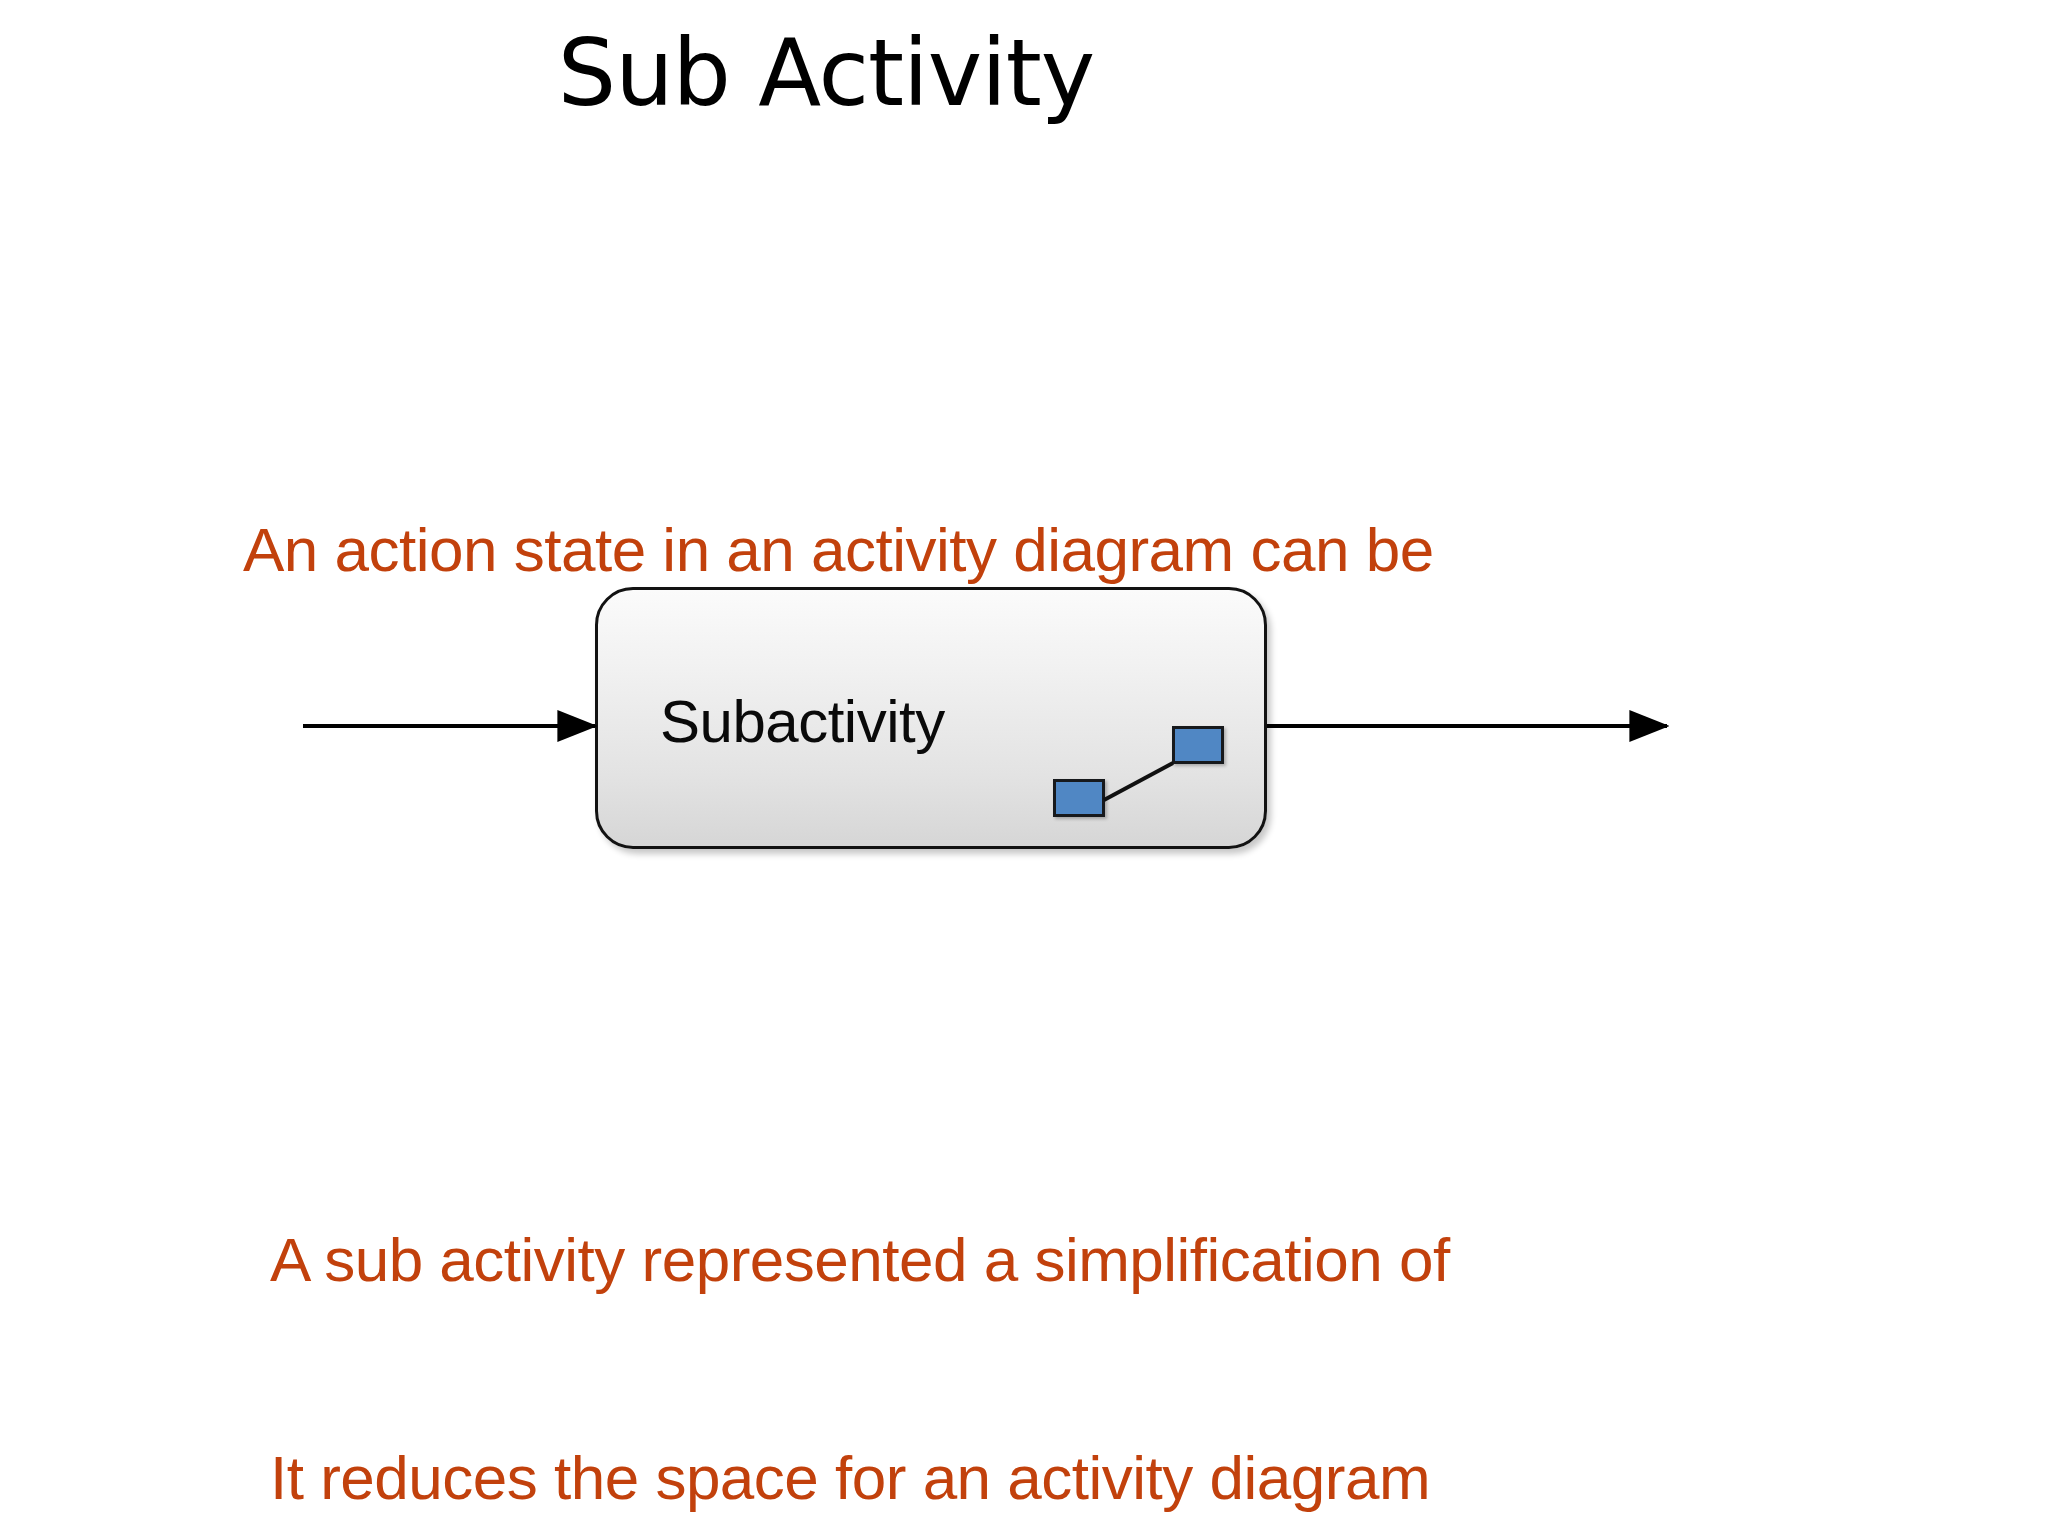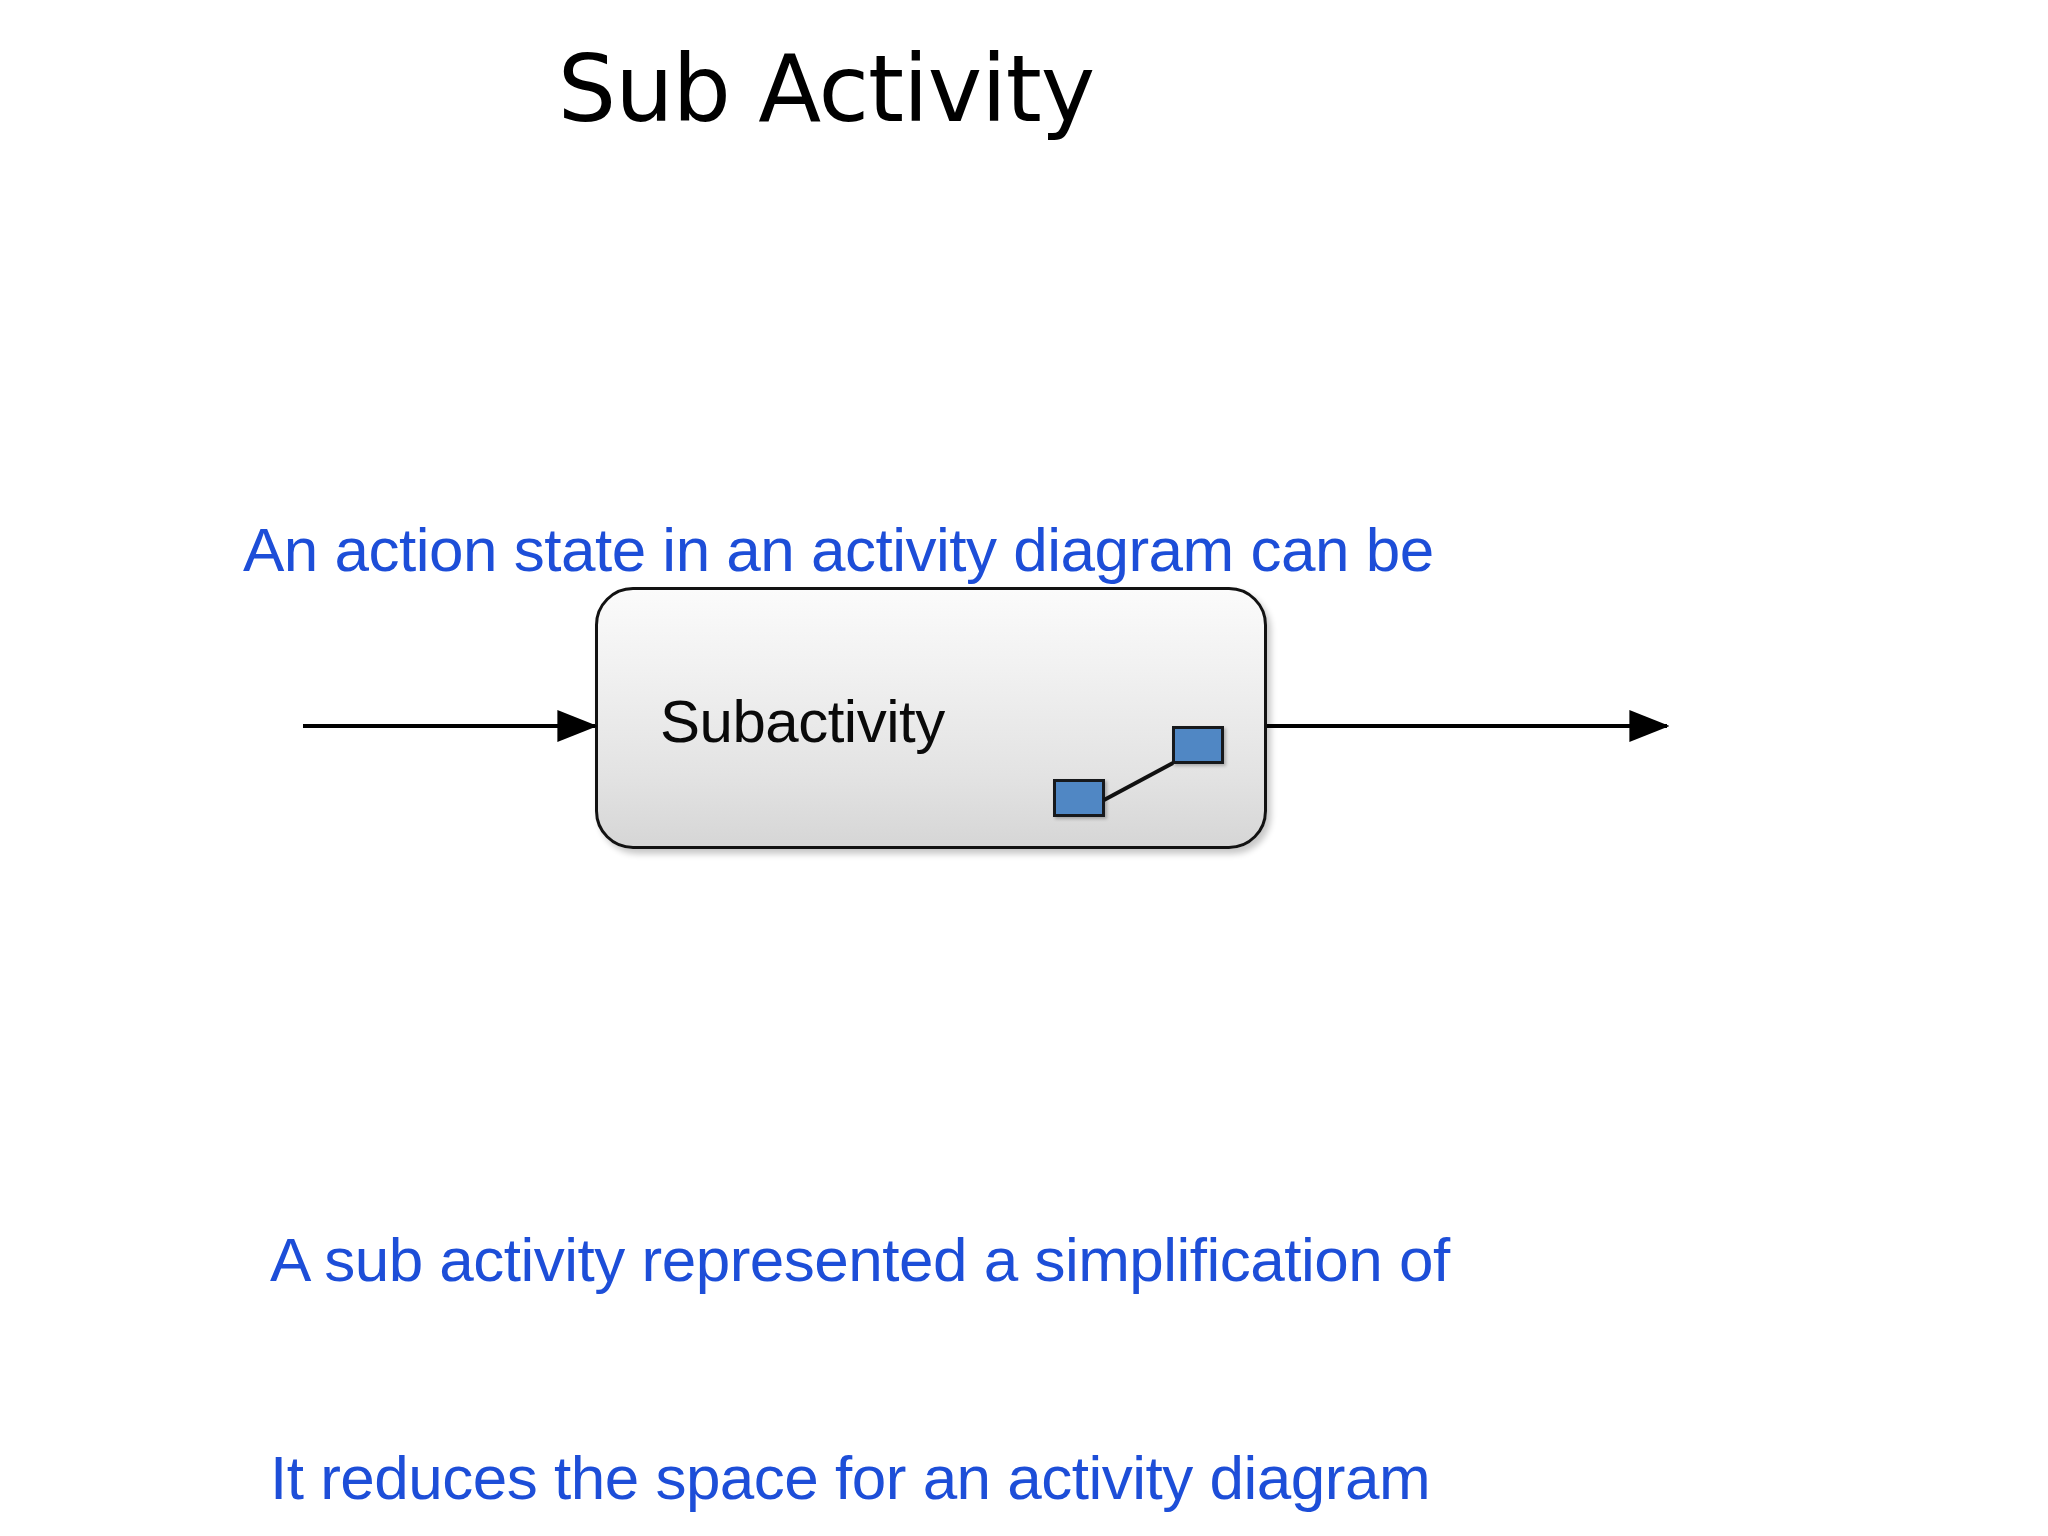--- a/index.html
+++ b/index.html
@@ -13,36 +13,36 @@
     height: 1536px;
     background: #ffffff;
     overflow: hidden;
     font-family: "Liberation Sans", sans-serif;
   }
 
   
   #slide-title {
     position: absolute;
     left: 0;
-    top: 38px;
+    top: 22px;
     width: 1652px;
     text-align: center;
     font-family: "DejaVu Sans", sans-serif;
     font-size: 92px;
     font-weight: 400;
     line-height: 1.12;
     color: #000000;
     letter-spacing: -1px;
     white-space: pre;
   }
 
   
   .body-par {
     position: absolute;
-    color: #1d4ed8;
+    color: #c2410c;
     font-family: "Liberation Sans", sans-serif;
     font-size: 62px;
     font-weight: 400;
     line-height: 115px;
     letter-spacing: -0.5px;
     white-space: pre;
   }
   #par-intro { left: 243px; top: 262px; }
   #par-simplify { left: 270px; top: 972px; }
   #par-reduces { left: 270px; top: 1190px; }

